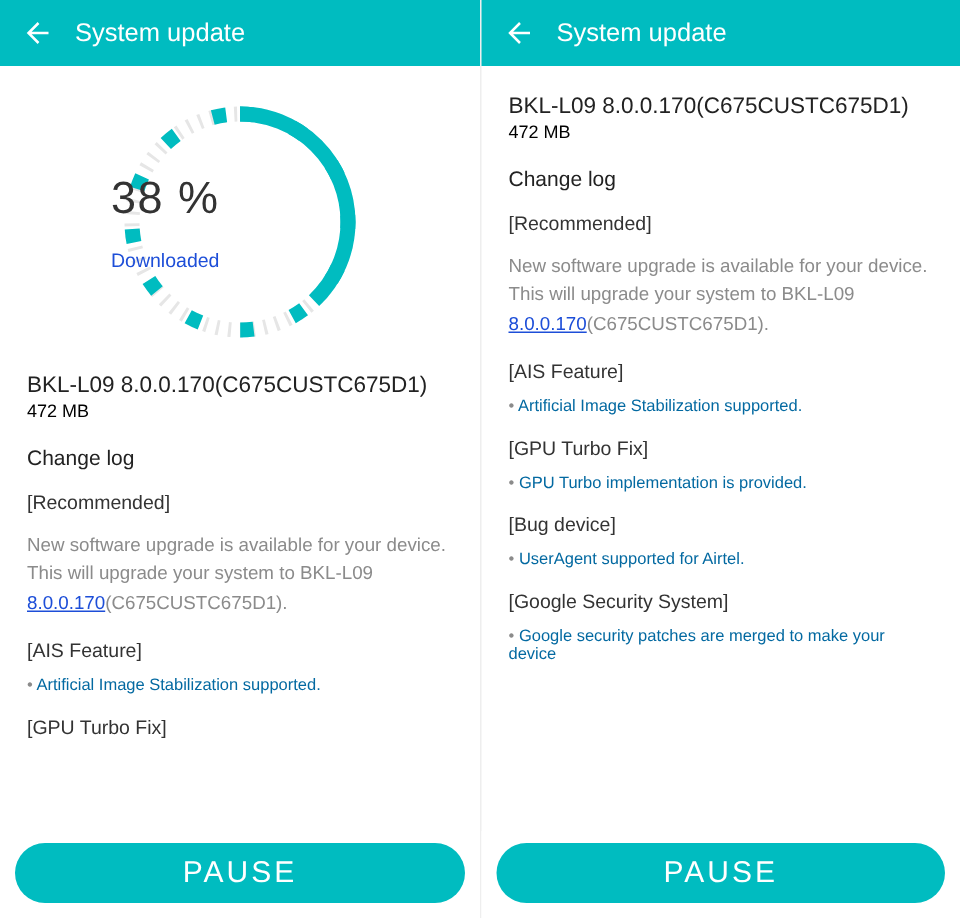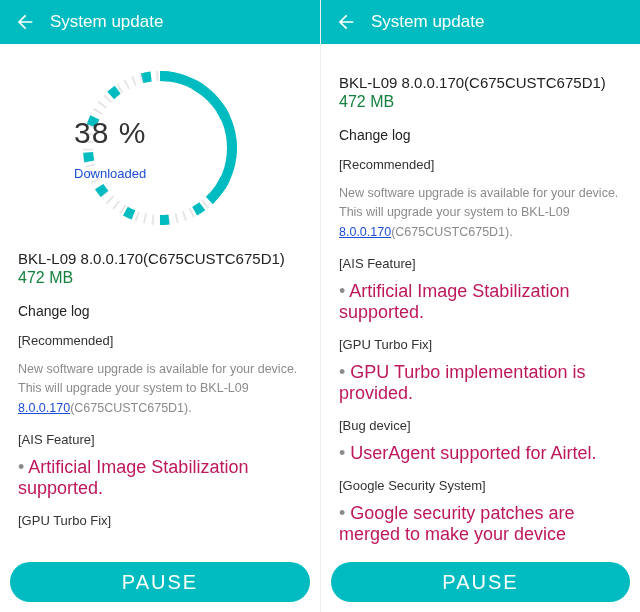--- a/index.html
+++ b/index.html
@@ -15,27 +15,27 @@
 
   .scroll { flex: 1; overflow: hidden; padding: 14px 18px 80px 18px; }
 
   .ring-wrap { display: flex; justify-content: center; margin: 4px 0 14px 0; }
   .ring { position: relative; width: 172px; height: 172px; }
   .ring svg { width: 172px; height: 172px; transform: rotate(-90deg); }
   .ring .center { position: absolute; inset: 0; display: flex; flex-direction: column; align-items: flex-start; justify-content: center; }
   .ring .pct { font-size: 30px; color: #333; letter-spacing: 1px; }
   .ring .dl  { font-size: 13px; color: #1d4ed8; margin-top: 16px; }
 
-  .ver { font-size: 15px; color: #222; font-weight: 500; margin-top: 16px; }
-  .size { font-size: 16px; color: #15803d; margin-top: 2px; }
+  .ver { font-size: 15px; color: #222; font-weight: 500; margin-top: 4px; }
+  .size { font-size: 12px; color: #000000; margin-top: 2px; }
   .sec { font-size: 14px; color: #222; font-weight: 500; margin-top: 16px; }
   .sub { font-size: 13px; color: #333; margin-top: 14px; }
   .body { font-size: 12.5px; color: #8b8b8b; line-height: 1.55; margin-top: 12px; }
   .body a { color: #1d4ed8; text-decoration: underline; }
-  .bullet { font-size: 18px; color: #be185d; margin-top: 10px; }
+  .bullet { font-size: 11px; color: #0369a1; margin-top: 10px; }
   .bullet::before { content: "• "; color: #8b8b8b; }
 
   .footer { position: absolute; left: 0; right: 0; bottom: 0; padding: 8px 10px 10px 10px; background: #fff; }
   .btn { width: 100%; height: 40px; border: none; border-radius: 20px; background: #00bcc0; color: #fff; font-size: 20px; letter-spacing: 2px; cursor: pointer; }
 </style>
 </head>
 <body>
 
 <div class="wrap">
 

